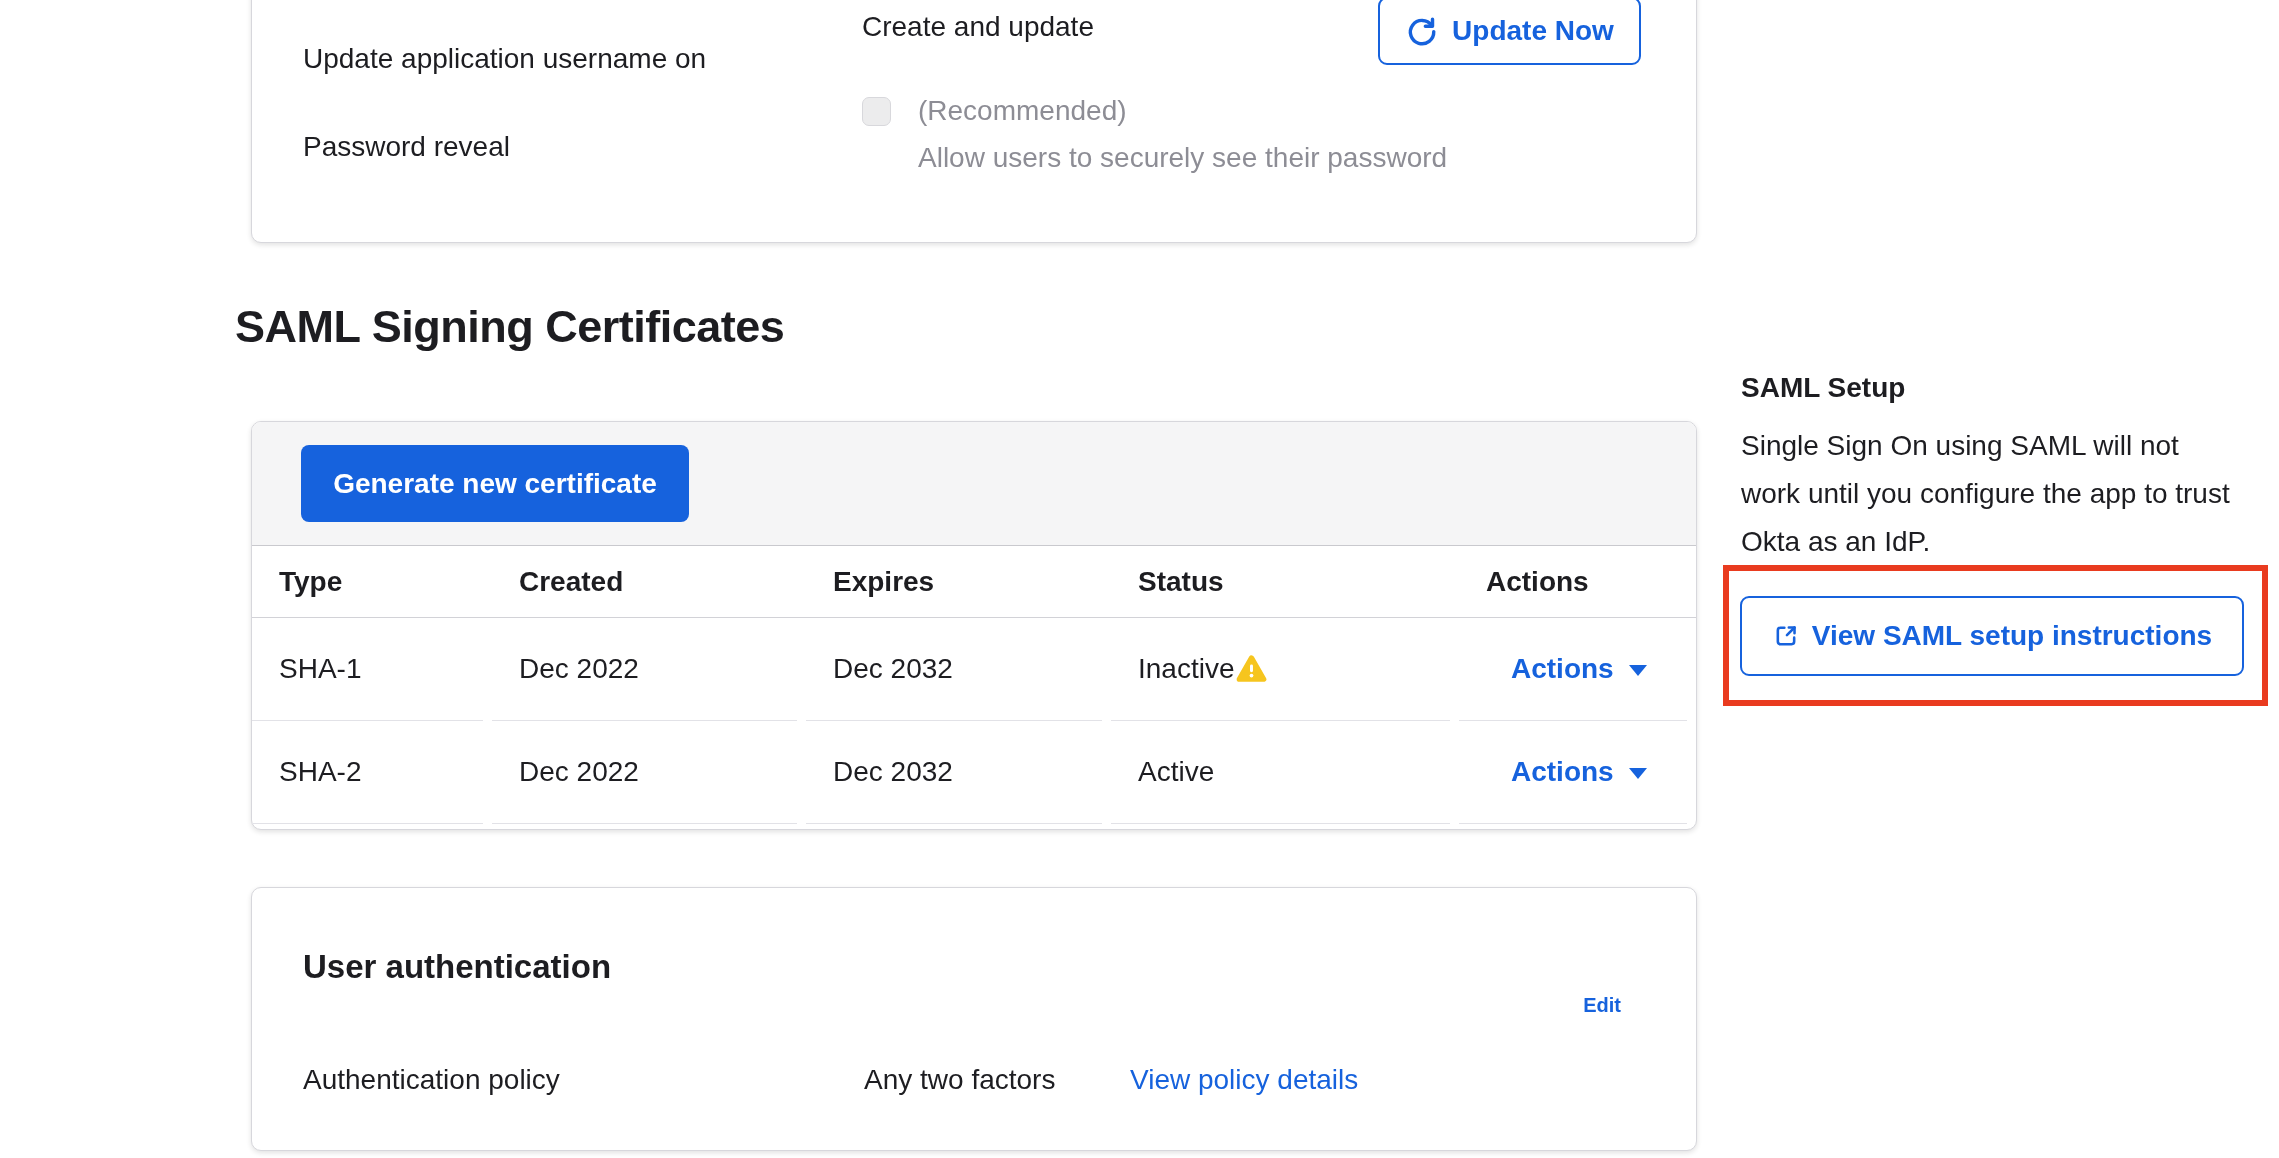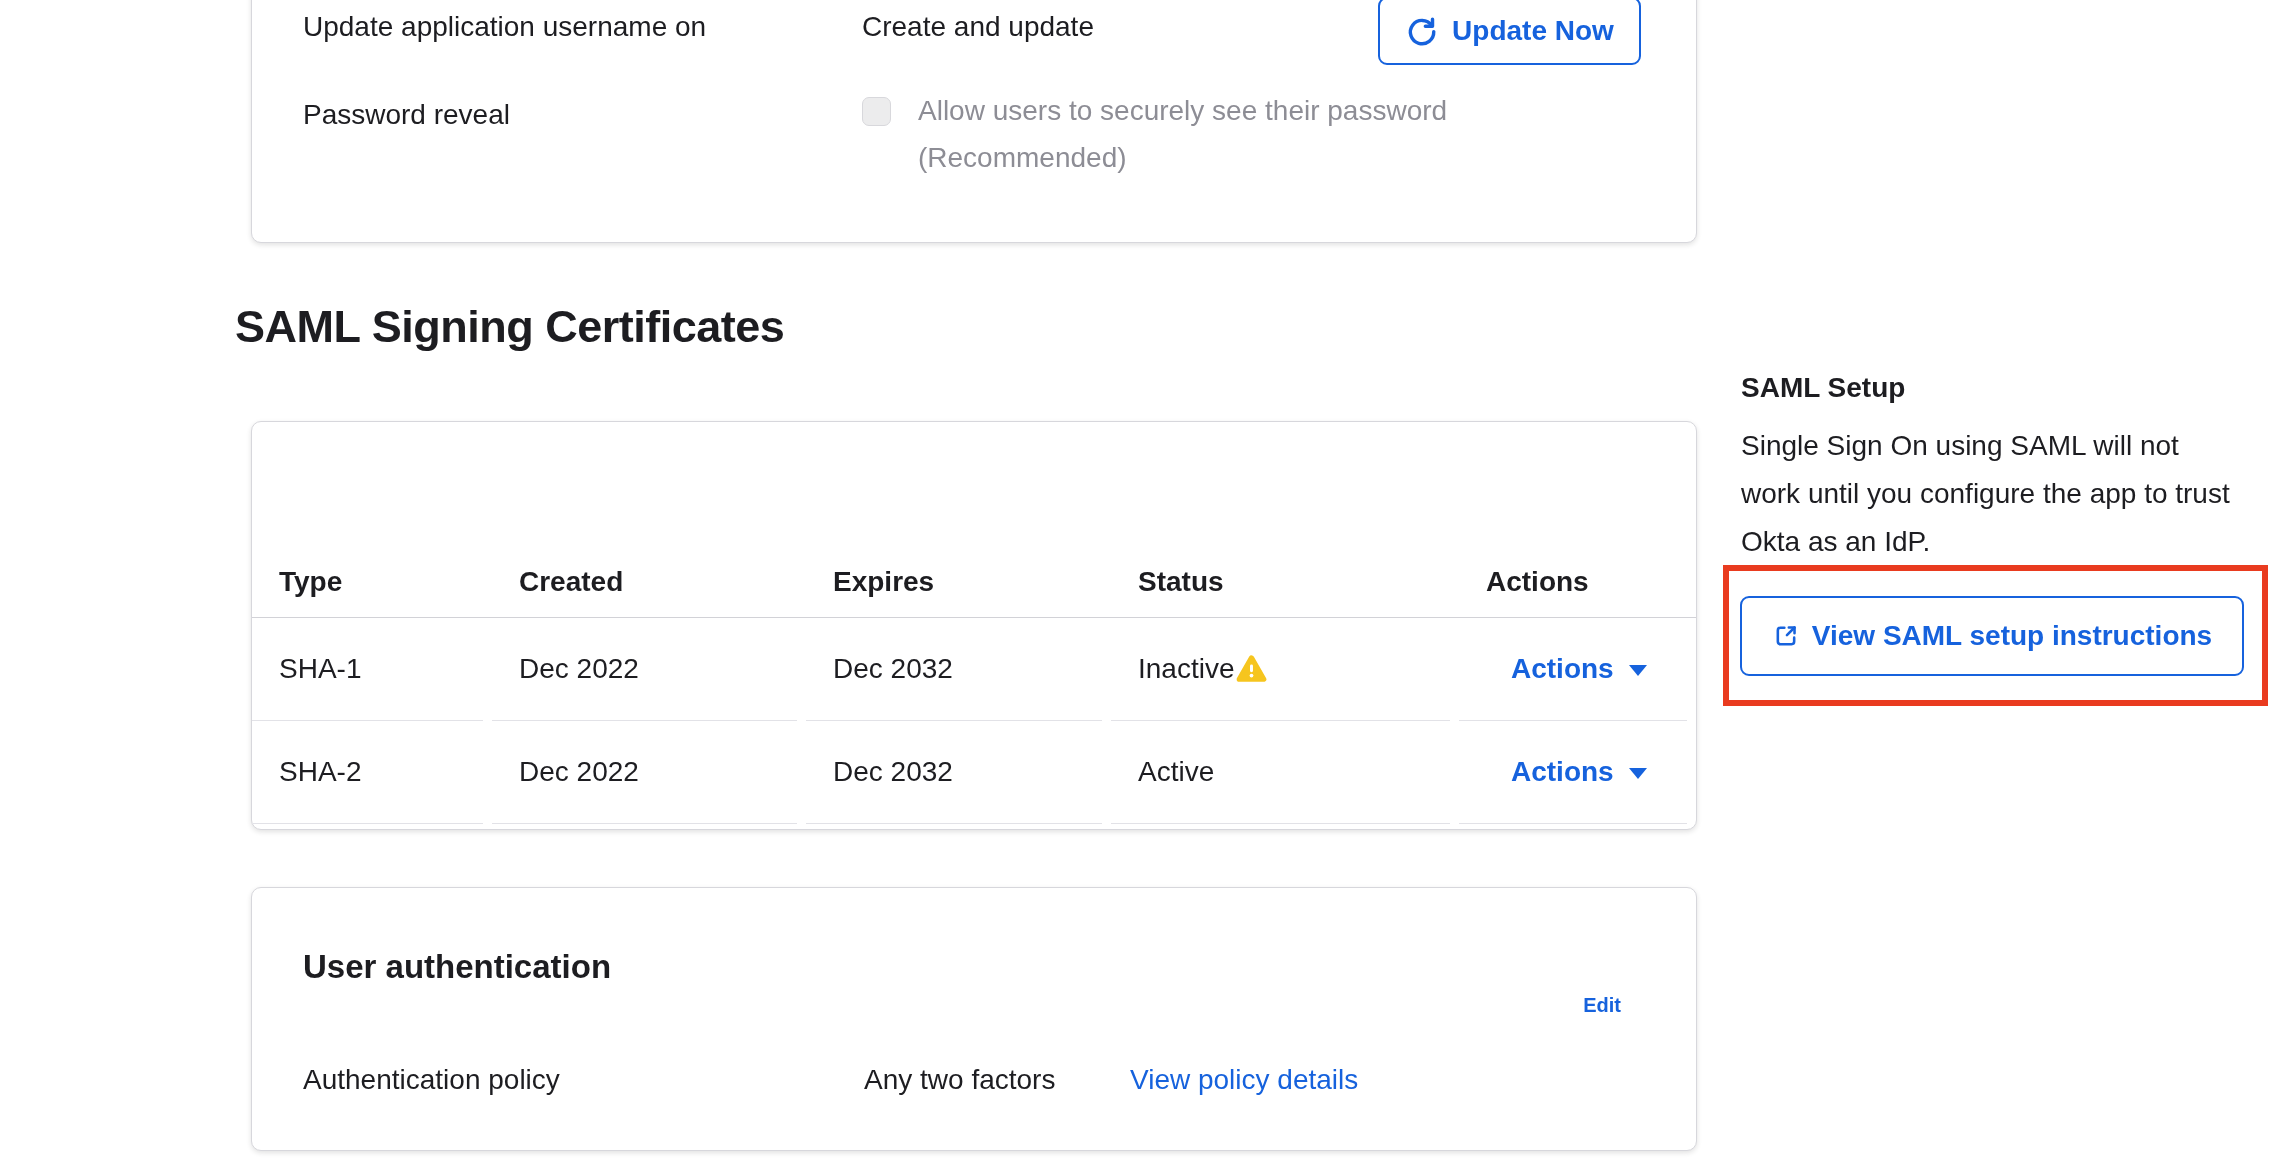--- a/index.html
+++ b/index.html
@@ -24,21 +24,21 @@
 
   .card{
     position:absolute;background:#fff;
     border:1px solid var(--card-border);
     border-radius:10px;
     box-shadow:0 2px 5px rgba(29,29,33,.13);
   }
 
   
   .settings-card{left:251px;top:-64px;width:1446px;height:307px;}
-  .settings-card .row-label{position:absolute;left:51px;font-size:28px;color:var(--text-dark);}
+  .settings-card .row-label{position:absolute;left:51px;font-size:28px;color:var(--text-dark);margin-top:32px;}
   .settings-card .row-value{position:absolute;left:610px;font-size:28px;color:var(--text-dark);}
   .btn-outline{
     display:flex;align-items:center;justify-content:center;gap:14px;
     background:#fff;border:2px solid var(--accent-blue);border-radius:9px;
     color:var(--accent-blue);font-weight:bold;font-size:28px;cursor:pointer;
     font-family:inherit;
   }
   .update-now-btn{position:absolute;left:1126px;top:60px;width:263px;height:68px;}
   .checkbox{
     position:absolute;left:610px;top:160px;width:29px;height:29px;
@@ -133,28 +133,31 @@
           <path d="M19.4 7.6 A8.5 8.5 0 1 0 20.9 12.1" fill="none" stroke="currentColor" stroke-width="2.5" stroke-linecap="round"></path>
           <path d="M20 3.0 v5.2 h-5.2" fill="none" stroke="currentColor" stroke-width="2.5" stroke-linecap="round" stroke-linejoin="round"></path>
         </svg>
       </span>
       <span>Update Now</span>
     </button>
 
     <div class="row-label" style="top:162px">Password reveal</div>
     <div class="checkbox"></div>
     <div class="checkbox-text">
+      <div>(Recommended)</div>
       <div>Allow users to securely see their password</div>
-      <div>(Recommended)</div>
     </div>
   </div>
 
   <h1 class="page-h1">SAML Signing Certificates</h1>
 
   <div class="card cert-card">
+    <div class="cert-band">
+      <button class="btn-primary">Generate new certificate</button>
+    </div>
 
     <div class="tbl-head">
       <div class="cell">Type</div>
       <div class="cell">Created</div>
       <div class="cell">Expires</div>
       <div class="cell">Status</div>
       <div class="cell">Actions</div>
     </div>
 
     <div class="tbl-row r0">

